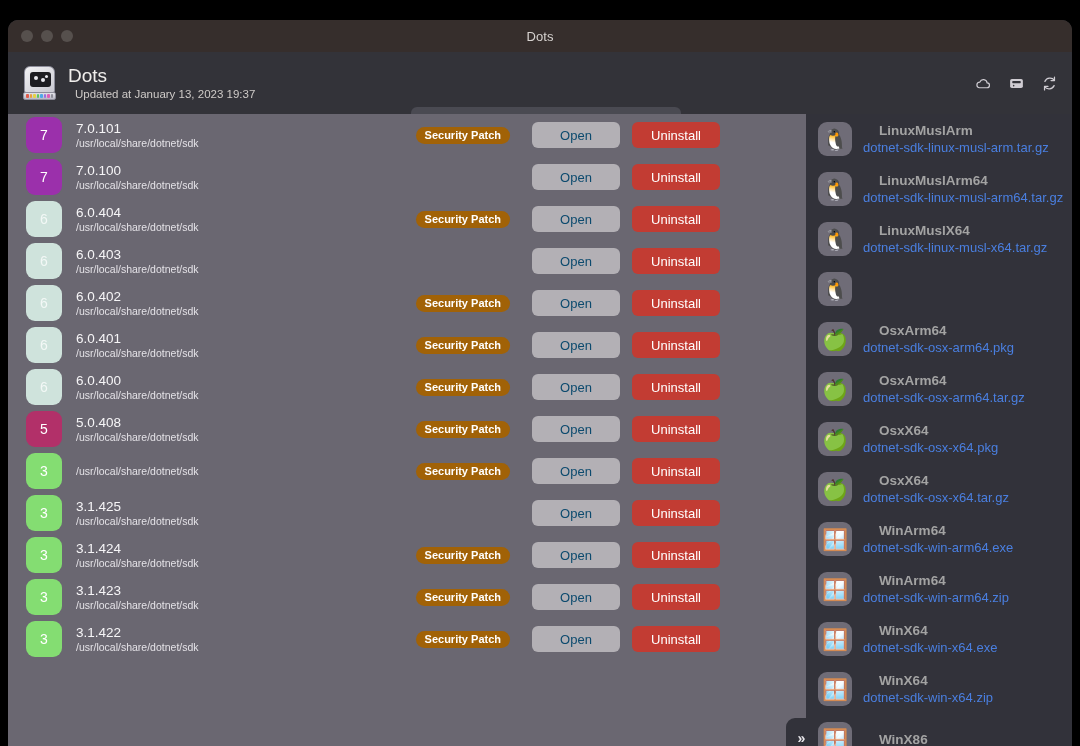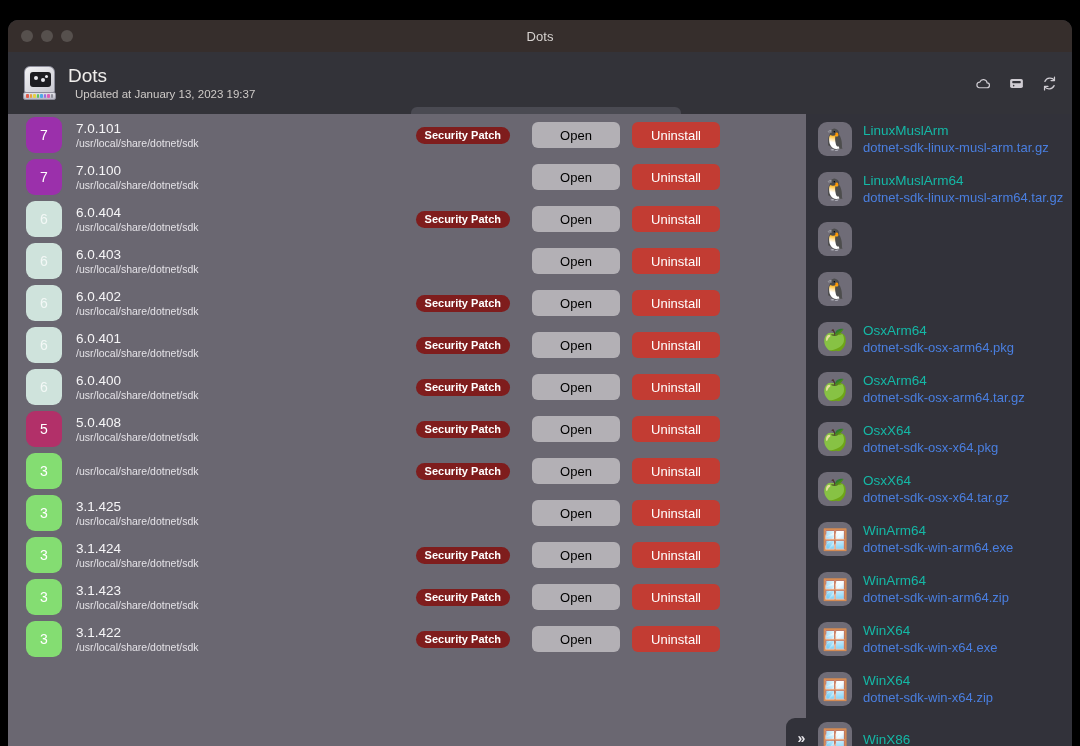--- a/index.html
+++ b/index.html
@@ -128,32 +128,32 @@
     border-radius: 9px;
     display: flex; align-items: center; justify-content: center;
     font-size: 14px; color: #ffffff;
   }
   .rowtexts { margin-left: 14px; display: flex; flex-direction: column; width: 300px; }
   .ver  { font-size: 13.5px; color: #f6f5f7; line-height: 16px; }
   .path { font-size: 10.5px; color: #e4e2e7; line-height: 13px; font-weight: normal; }
 
   .patchcell { width: 140px; flex: 0 0 140px; display: flex; justify-content: flex-end; padding-right: 6px; }
   .patch {
-    background: #7f1d1d; color: #fff;
+    background: #a16207; color: #fff;
     font-size: 11px; font-weight: bold;
     border-radius: 9px; padding: 2px 9px 3px;
     white-space: nowrap;
   }
   .btncell { display: flex; gap: 12px; margin-left: 16px; }
   .btn {
     width: 88px; height: 26px; border-radius: 6px;
     font-size: 13px; display: flex; align-items: center; justify-content: center;
     border: none;
   }
-  .btn-open { background: #b3b0b5; color: #000000; }
+  .btn-open { background: #b3b0b5; color: #0c4a6e; }
   .btn-uninstall { background: #c23c33; color: #fff; }
 
   
   .right {
     flex: 1;
     background: #32323a;
     overflow: hidden;
     position: relative;
   }
   .rrow {
@@ -161,21 +161,21 @@
     display: flex; align-items: center;
     padding-left: 12px;
   }
   .rico {
     width: 34px; height: 34px; flex: 0 0 34px;
     border-radius: 9px; background: #6f6c77;
     display: flex; align-items: center; justify-content: center;
     font-size: 21px; line-height: 1;
   }
   .rtexts { margin-left: 11px; display: flex; flex-direction: column; min-width: 0; }
-  .rname { font-size: 13.5px; color: #14b8a6; line-height: 17px; font-weight: normal; white-space: nowrap; }
+  .rname { font-size: 13.5px; color: #a3a3a3; line-height: 17px; font-weight: bold; white-space: nowrap; margin-left: 16px; }
   .rfile { font-size: 13px; color: #4a7fe0; line-height: 17px; white-space: nowrap; }
 
   .collapse {
     position: absolute;
     left: 778px; bottom: 0px;
     width: 30px; height: 40px;
     background: #32323a;
     border-radius: 9px 0 0 9px;
     display: flex; align-items: center; justify-content: center;
     color: #e8e6ea; font-size: 14px; font-weight: bold;
@@ -444,20 +444,24 @@
         </div>
         <div class="rrow">
           <div class="rico">🐧</div>
           <div class="rtexts">
             <div class="rname">LinuxMuslArm64</div>
             <div class="rfile">dotnet-sdk-linux-musl-arm64.tar.gz</div>
           </div>
         </div>
         <div class="rrow">
           <div class="rico">🐧</div>
+          <div class="rtexts">
+            <div class="rname">LinuxMuslX64</div>
+            <div class="rfile">dotnet-sdk-linux-musl-x64.tar.gz</div>
+          </div>
         </div>
         <div class="rrow">
           <div class="rico">🐧</div>
         </div>
         <div class="rrow">
           <div class="rico">🍏</div>
           <div class="rtexts">
             <div class="rname">OsxArm64</div>
             <div class="rfile">dotnet-sdk-osx-arm64.pkg</div>
           </div>

